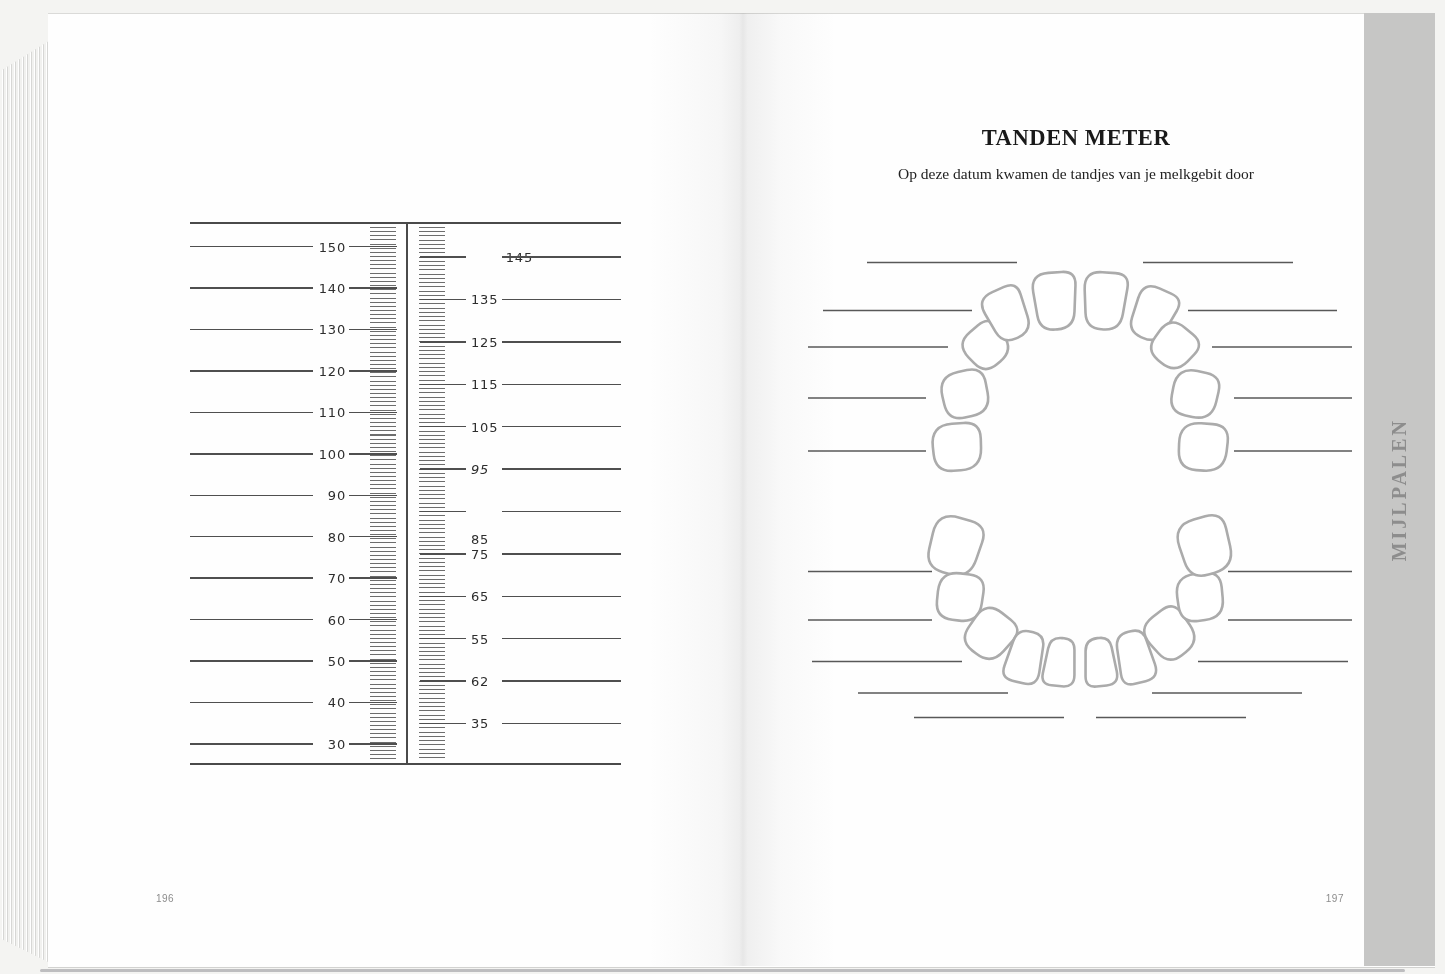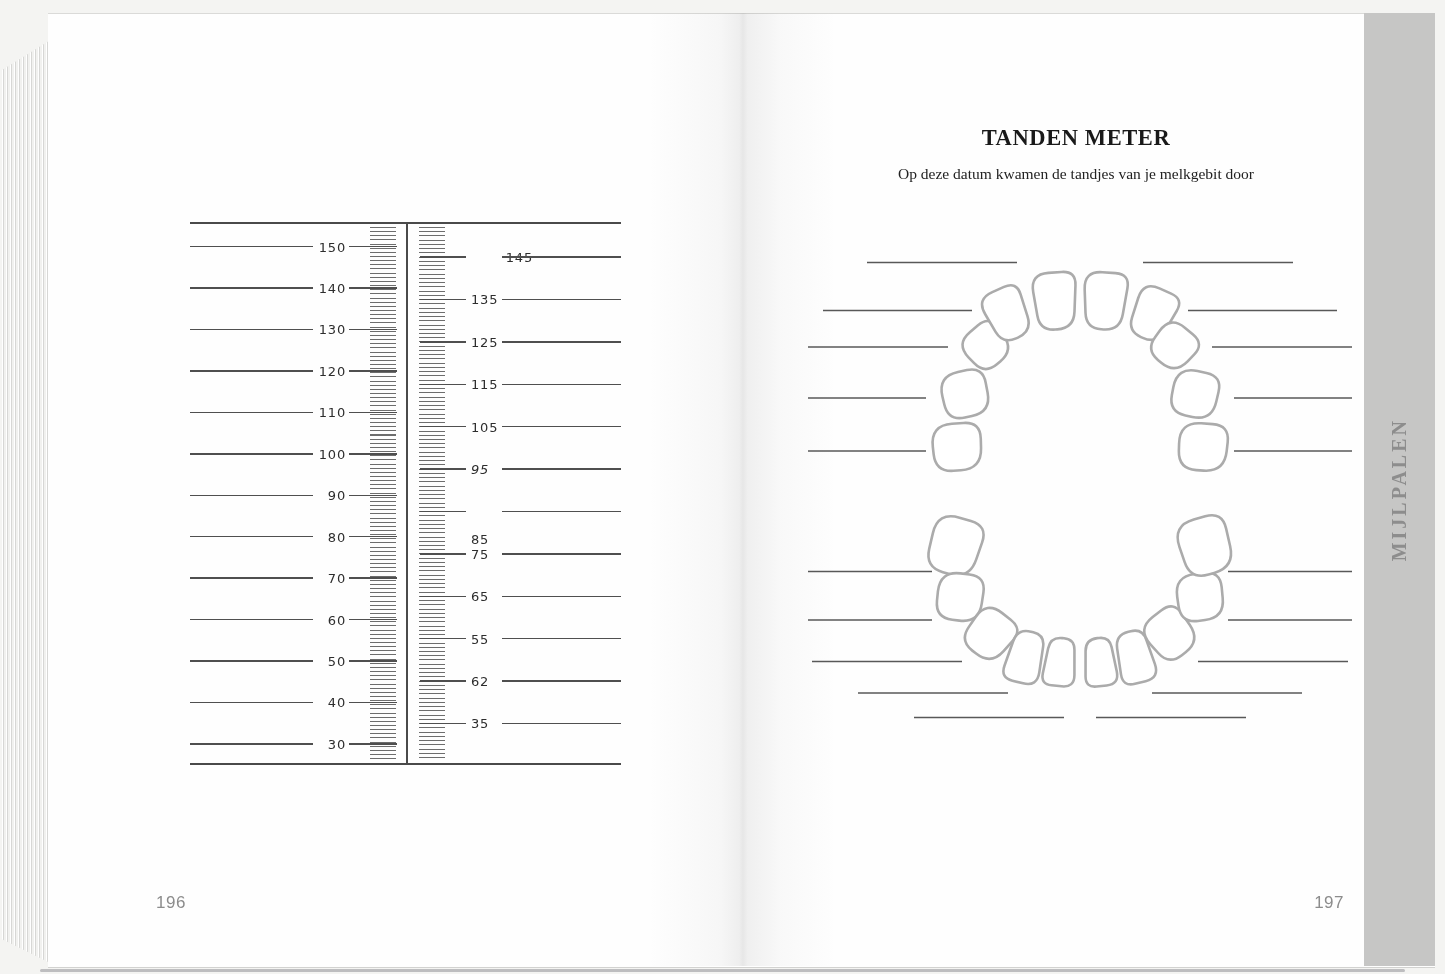--- a/index.html
+++ b/index.html
@@ -42,21 +42,21 @@
   .ruler-vline{position:absolute;left:406px;top:222px;width:2px;height:543px;background:#4a4a4a;}
   .tick-strip{position:absolute;width:26px;top:227px;height:534px;}
   .tick-strip.left{left:370px;background:repeating-linear-gradient(to bottom,#6d6d6d 0 1px,transparent 1px 4.15px);}
   .tick-strip.right{left:419px;background:repeating-linear-gradient(to bottom,#6d6d6d 0 1px,transparent 1px 4.24px);}
   .ruler-row-line{position:absolute;height:1.5px;background:#4f4f4f;}
   .ruler-label{position:absolute;transform:translateY(-50%);font-family:"DejaVu Sans",sans-serif;
         font-size:13px;letter-spacing:0.8px;color:#2d2d2d;line-height:1;}
 
   
   .page-number{position:absolute;font-family:"Liberation Sans",sans-serif;
-        font-size:17px;color:#8c8c8c;letter-spacing:0.5px;}
+        font-size:10px;color:#8c8c8c;letter-spacing:0.5px;}
   .page-number.left{left:156px;top:893px;}
   .page-number.right{left:1300px;top:893px;width:44px;text-align:right;}
 
   
   .teeth-svg{position:absolute;left:0;top:0;width:1445px;height:974px;pointer-events:none;}
 </style>
 </head>
 <body>
 
 <div id="stage">

